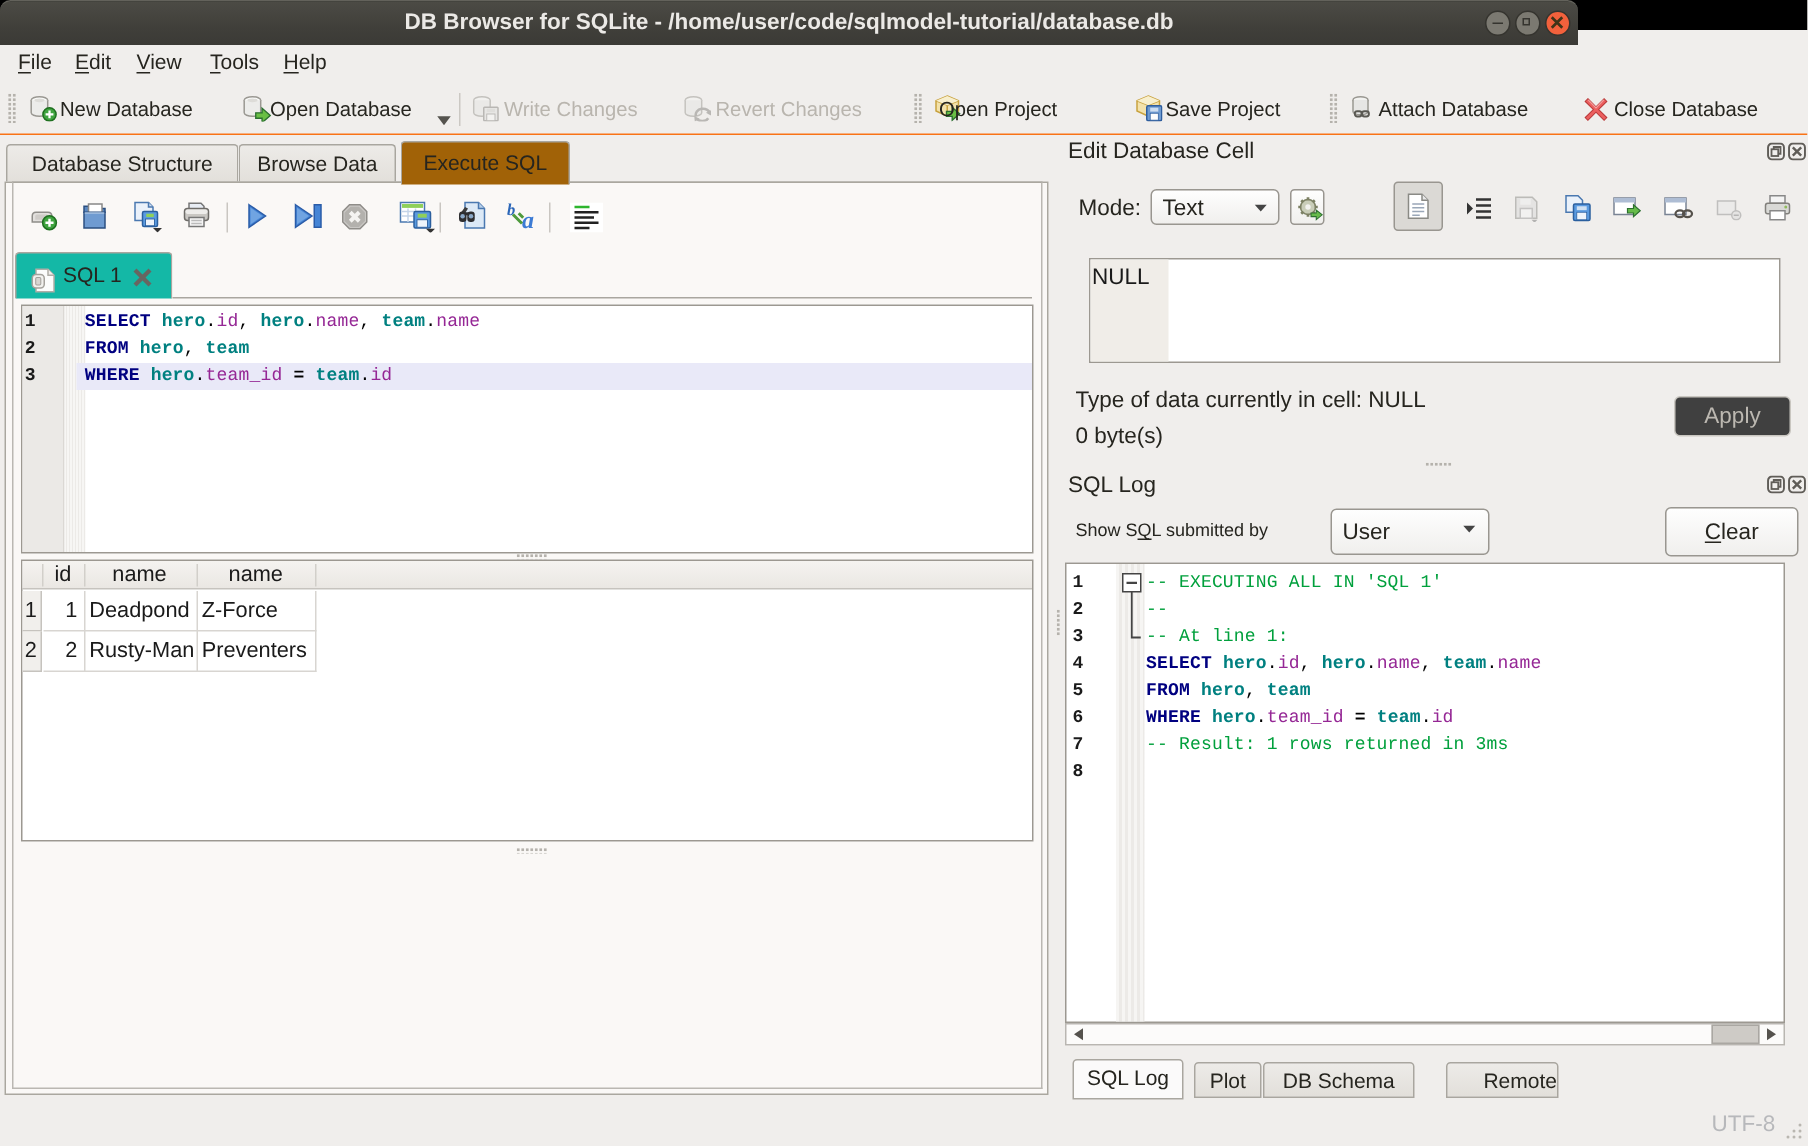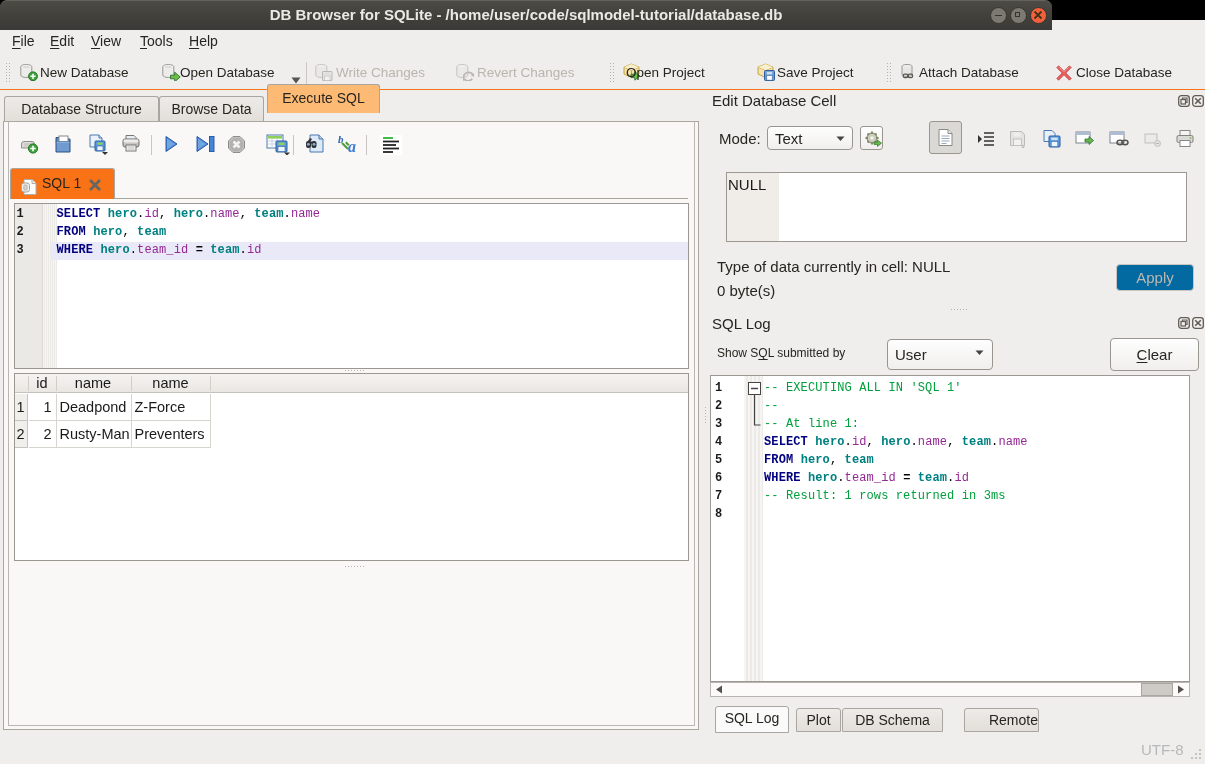--- a/index.html
+++ b/index.html
@@ -20,21 +20,21 @@
 
 #toolbar { position:absolute; left:0; top:55px; width:1205px; height:35px; background:#f0eeec;
   border-bottom:1px solid #f97316; font-size:13.5px; color:#26251f; }
 .tbtn { position:absolute; top:8px; height:20px; line-height:20px; white-space:nowrap; }
 .dis { color:#b9b5ae; }
 .grip { position:absolute; width:6px; background-image:radial-gradient(circle, #b5b2ac 0.9px, transparent 1px); background-size:3px 3px; }
 
 .mtab { position:absolute; top:96px; height:26px; background:linear-gradient(#edebe8,#e2dfda); border:1px solid #a9a69f;
   border-bottom:none; border-radius:3px 3px 0 0; font-size:14px; color:#26251f; text-align:center;
   line-height:25px; }
-.mtab.active { background:#fdba74; top:84px; height:29px; line-height:26px; z-index:5; }
+.mtab.active { background:#a16207; top:94px; height:29px; line-height:26px; z-index:5; }
 
 #leftframe { position:absolute; left:3px; top:121px; width:696px; height:609px;
   background:#faf8f6; border:1px solid #aaa79f; }
 
 .sunk { position:absolute; background:#fff; border:1px solid #9c9891; }
 
 .gutter { position:absolute; background:#ebe9e6; border-right:1px solid #dbd8d4; }
 .lnum { font-family:"Liberation Mono",monospace; font-weight:bold; font-size:12px; color:#1a1a1a; }
 .code { font-family:"Liberation Mono",monospace; font-size:12px; white-space:pre; letter-spacing:0.12px; }
 .kw { color:#000080; font-weight:bold; }
@@ -222,21 +222,21 @@
         <rect x="0" y="0" width="22" height="20" fill="#fff"></rect>
         <path d="M3 3 h10" stroke="#2db52d" stroke-width="1.8"></path>
         <path d="M3 6.5 h16" stroke="#222" stroke-width="1.8"></path>
         <path d="M3 10 h13" stroke="#222" stroke-width="1.8"></path>
         <path d="M3 13.5 h16" stroke="#222" stroke-width="1.8"></path>
         <path d="M3 17 h10" stroke="#222" stroke-width="1.8"></path>
       </svg>
   </div>
 
   <div style="position:absolute; left:111px; top:76px; width:573px; height:1px; background:#a9a69f;"></div>
-  <div style="position:absolute; left:6px; top:46px; width:105px; height:31px; background:#f97316; border:1px solid #a9a69f; border-bottom:none; border-radius:3px 3px 0 0;">
+  <div style="position:absolute; left:6px; top:46px; width:105px; height:31px; background:#14b8a6; border:1px solid #a9a69f; border-bottom:none; border-radius:3px 3px 0 0;">
     <svg width="18" height="18" style="position:absolute;left:9px;top:9px" viewBox="0 0 18 18">
         <path d="M4 1.5 h8 l4 4 v11 h-12 z" fill="#fcfcfb" stroke="#b0ada7"></path>
         <path d="M12 1.5 v4 h4" fill="#efeeea" stroke="#b0ada7"></path>
         <rect x="1.5" y="5" width="8" height="9" rx="2.5" fill="#f2f1ee" stroke="#a5a29c"></rect>
         <rect x="3.8" y="7" width="3.4" height="5" rx="0.8" fill="#d8d6d2" stroke="#a5a29c" stroke-width="0.7"></rect>
       </svg>
     <span style="position:absolute; left:31px; top:6px; font-size:14px; color:#26251f;">SQL 1</span>
     <svg width="14" height="14" style="position:absolute;left:77px;top:9px" viewBox="0 0 14 14">
         <path d="M3 1 L7 5 L11 1 L13 3 L9 7 L13 11 L11 13 L7 9 L3 13 L1 11 L5 7 L1 3 Z" fill="#686661" stroke="none"></path>
       </svg>
@@ -358,21 +358,21 @@
       <rect x="5" y="11.5" width="10" height="6" fill="#fff" stroke="#888"></rect>
       <circle cx="15.5" cy="9" r="1" fill="#8fba5c"></circle>
     </svg>
 
   <div class="sunk" style="left:726px; top:172px; width:461px; height:70px;">
     <div style="position:absolute; left:0; top:0; width:52px; height:68px; background:#f0ede8;"></div>
     <div style="position:absolute; left:1px; top:3px; font-size:15px; color:#1a1a1a;">NULL</div>
   </div>
   <div style="position:absolute; left:717px; top:258px; font-size:15px; color:#26251f;">Type of data currently in cell: NULL</div>
   <div style="position:absolute; left:717px; top:282px; font-size:15px; color:#26251f;">0 byte(s)</div>
-  <div style="position:absolute; left:1116px; top:264px; width:78px; height:27px; background:#0369a1; border:1px solid #c9c6c0; border-radius:4px; text-align:center; line-height:25px; font-size:15px; color:#bcb8b1;">Apply</div>
+  <div style="position:absolute; left:1116px; top:264px; width:78px; height:27px; background:#404040; border:1px solid #c9c6c0; border-radius:4px; text-align:center; line-height:25px; font-size:15px; color:#bcb8b1;">Apply</div>
 
   <div class="dockhead" style="position:absolute; left:712px; top:315px;">SQL Log</div>
   <svg width="12" height="12" style="position:absolute; left:1178px; top:317px;" viewBox="0 0 12 12">
       <rect x="0.7" y="0.7" width="10.6" height="10.6" rx="2.6" fill="none" stroke="#605d58" stroke-width="1.3"></rect>
       <rect x="3" y="4.5" width="4.5" height="4.5" fill="none" stroke="#605d58" stroke-width="1.2"></rect>
       <path d="M4.5 4.5 v-1.5 h4.5 v4.5 h-1.5" fill="none" stroke="#605d58" stroke-width="1.2"></path>
     </svg>
   <svg width="12" height="12" style="position:absolute; left:1192px; top:317px;" viewBox="0 0 12 12">
       <rect x="0.7" y="0.7" width="10.6" height="10.6" rx="2.6" fill="none" stroke="#605d58" stroke-width="1.3"></rect>
       <path d="M3.2 3.2 l5.6 5.6 M8.8 3.2 l-5.6 5.6" stroke="#605d58" stroke-width="1.6"></path>

